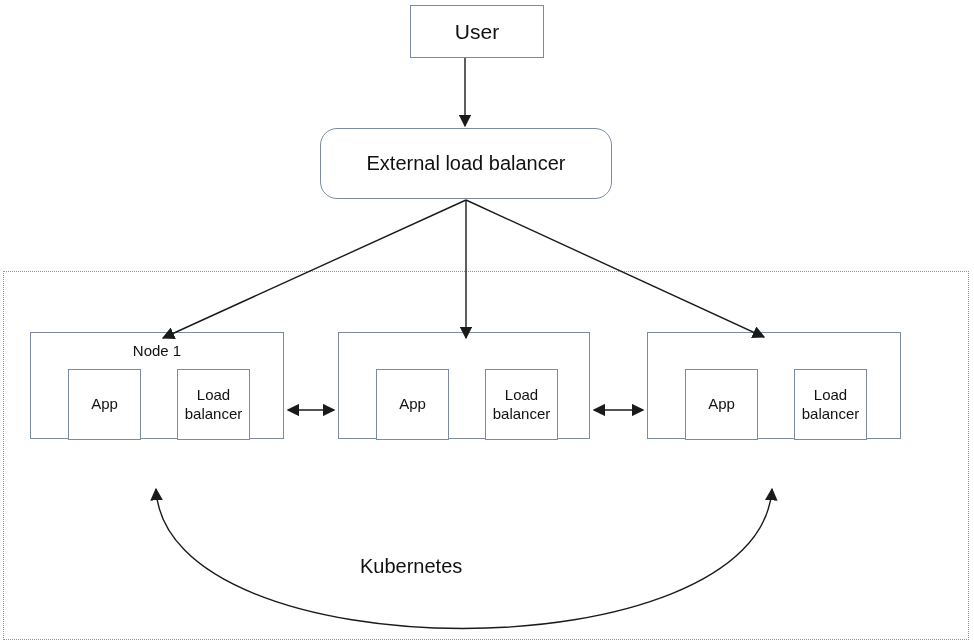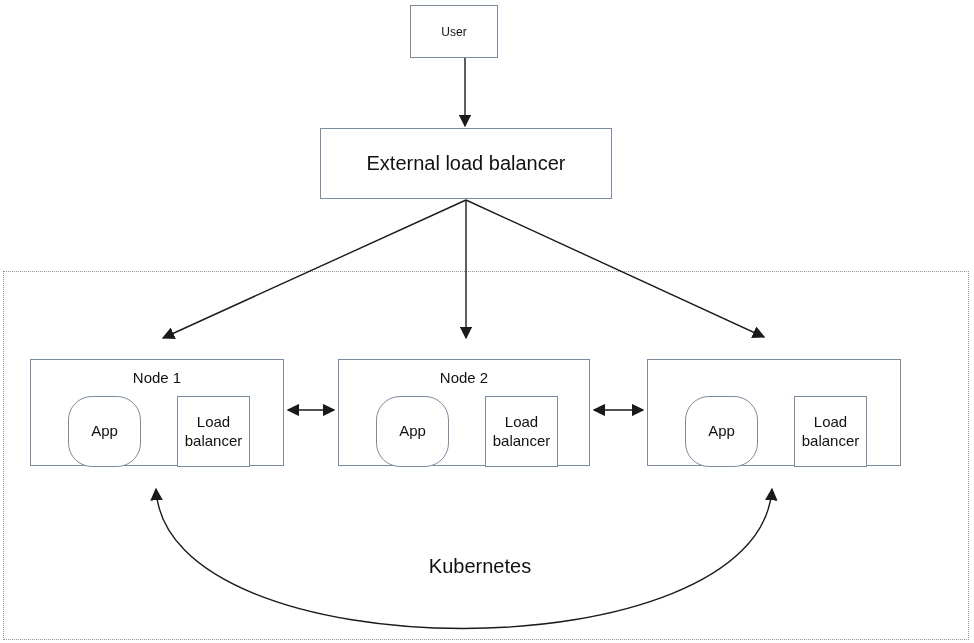--- a/index.html
+++ b/index.html
@@ -12,53 +12,53 @@
     overflow:hidden;
   }
   .box{
     position:absolute;
     background:#ffffff;
     border:1px solid var(--box-border,#7d8ba1);
     display:flex;align-items:center;justify-content:center;
     text-align:center;
     box-sizing:border-box;
   }
-  .user-box{left:410px;top:5px;width:88px;height:53px;font-size:12px;}
-  .elb-box{left:320px;top:128px;width:292px;height:71px;font-size:20px;}
+  .user-box{left:410px;top:5px;width:134px;height:53px;font-size:21px;}
+  .elb-box{left:320px;top:128px;width:292px;height:71px;font-size:20px;border-radius:17px;}
   .k8s-boundary{
     position:absolute;left:3px;top:271px;width:966px;height:369px;
     border:1px dotted var(--dotted-border,#8b95a5);
     box-sizing:border-box;
   }
   .node{
-    position:absolute;top:359px;width:254px;height:107px;
+    position:absolute;top:332px;width:254px;height:107px;
     background:#ffffff;
     border:1px solid var(--box-border,#7d8ba1);
     box-sizing:border-box;
   }
   .node-1{left:30px;}
   .node-2{left:338px;width:252px;}
   .node-3{left:647px;}
   .node-label{
     position:absolute;left:0;right:0;top:9px;
     text-align:center;font-size:15px;
   }
   .inner{
     position:absolute;top:36px;width:73px;height:71px;
     background:#ffffff;
     border:1px solid var(--box-border,#7d8ba1);
     display:flex;align-items:center;justify-content:center;
     text-align:center;font-size:15px;line-height:1.25;
     box-sizing:border-box;
   }
-  .inner.app{left:37px;border-radius:24px;}
+  .inner.app{left:37px;}
   .inner.lb{left:146px;text-align:center;}
   .k8s-label{
     position:absolute;left:360px;top:555px;width:240px;
-    text-align:center;font-size:20px;
+    font-size:20px;
   }
   svg.connectors{
     position:absolute;left:0;top:0;
     pointer-events:none;
   }
   .connector{
     stroke:var(--arrow-color,#1a1a1a);
     stroke-width:1.4;
     fill:none;
   }
@@ -82,21 +82,20 @@
     <div class="node-label">Node 1</div>
     <div class="inner app">
       <span>App</span>
     </div>
     <div class="inner lb">
       <span>Load balancer</span>
     </div>
   </div>
 
   <div class="node node-2">
-    <div class="node-label">Node 2</div>
     <div class="inner app">
       <span>App</span>
     </div>
     <div class="inner lb">
       <span>Load balancer</span>
     </div>
   </div>
 
   <div class="node node-3">
     <div class="inner app">

